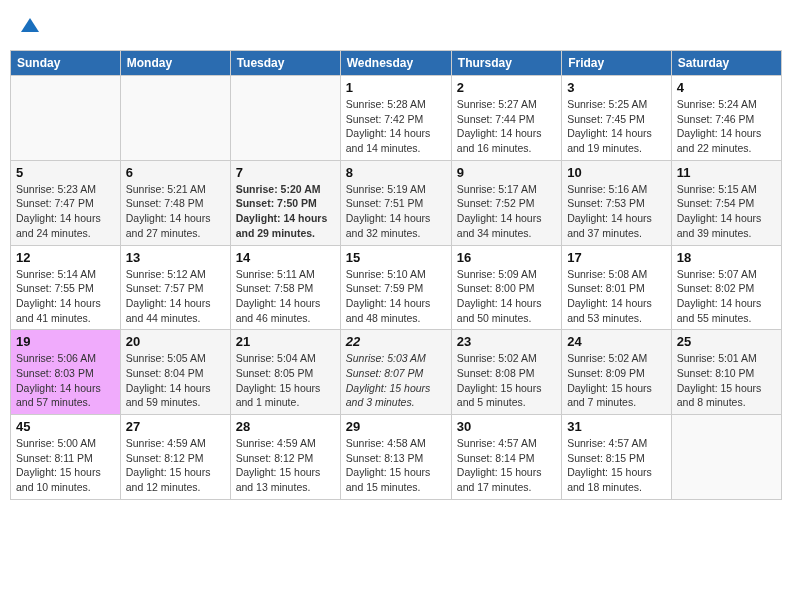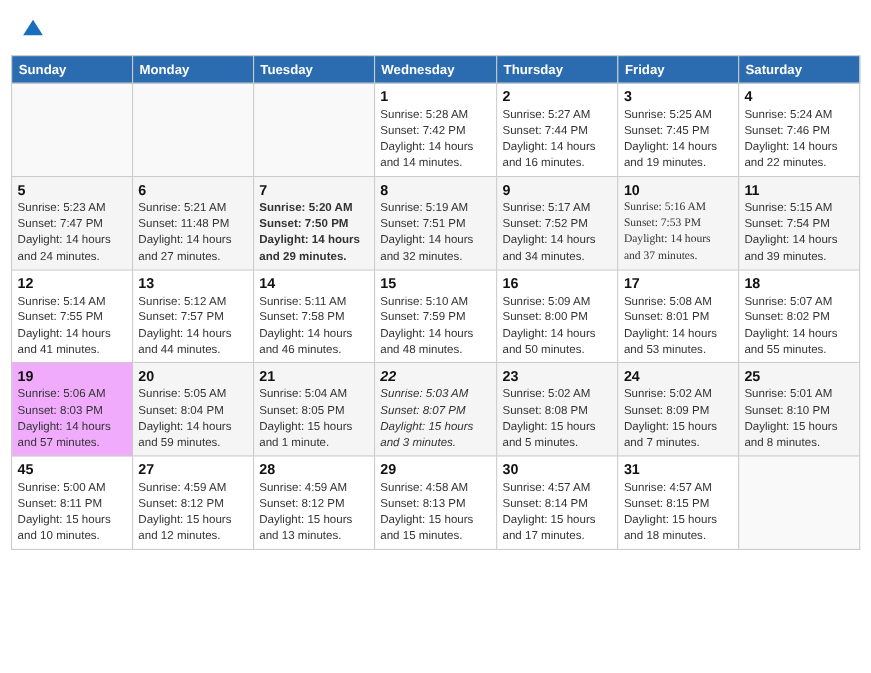--- a/index.html
+++ b/index.html
@@ -154,21 +154,21 @@
         <td style="background: rgb(245, 245, 245);">
           <div class="day-number">5</div>
           <div class="day-info" style="white-space: pre-line;">Sunrise: 5:23 AM
 Sunset: 7:47 PM
 Daylight: 14 hours
 and 24 minutes.</div>
         </td>
         <td style="background: rgb(245, 245, 245);">
           <div class="day-number">6</div>
           <div class="day-info" style="white-space: pre-line;">Sunrise: 5:21 AM
-Sunset: 11:48 PM
+Sunset: 7:48 PM
 Daylight: 14 hours
 and 27 minutes.</div>
         </td>
         <td style="background: rgb(245, 245, 245);">
           <div class="day-number">7</div>
           <div class="day-info" style="white-space: pre-line; font-weight: bold;">Sunrise: 5:20 AM
 Sunset: 7:50 PM
 Daylight: 14 hours
 and 29 minutes.</div>
         </td>
@@ -181,21 +181,21 @@
         </td>
         <td style="background: rgb(245, 245, 245);">
           <div class="day-number">9</div>
           <div class="day-info" style="white-space: pre-line;">Sunrise: 5:17 AM
 Sunset: 7:52 PM
 Daylight: 14 hours
 and 34 minutes.</div>
         </td>
         <td style="background: rgb(245, 245, 245);">
           <div class="day-number">10</div>
-          <div class="day-info" style="white-space: pre-line; font-family: Liberation Serif, serif;">Sunrise: 5:16 AM
+          <div class="day-info" style="white-space: pre-line;">Sunrise: 5:16 AM
 Sunset: 7:53 PM
 Daylight: 14 hours
 and 37 minutes.</div>
         </td>
         <td style="background: rgb(245, 245, 245); margin-left: 40px;">
           <div class="day-number">11</div>
           <div class="day-info" style="white-space: pre-line;">Sunrise: 5:15 AM
 Sunset: 7:54 PM
 Daylight: 14 hours
 and 39 minutes.</div>

